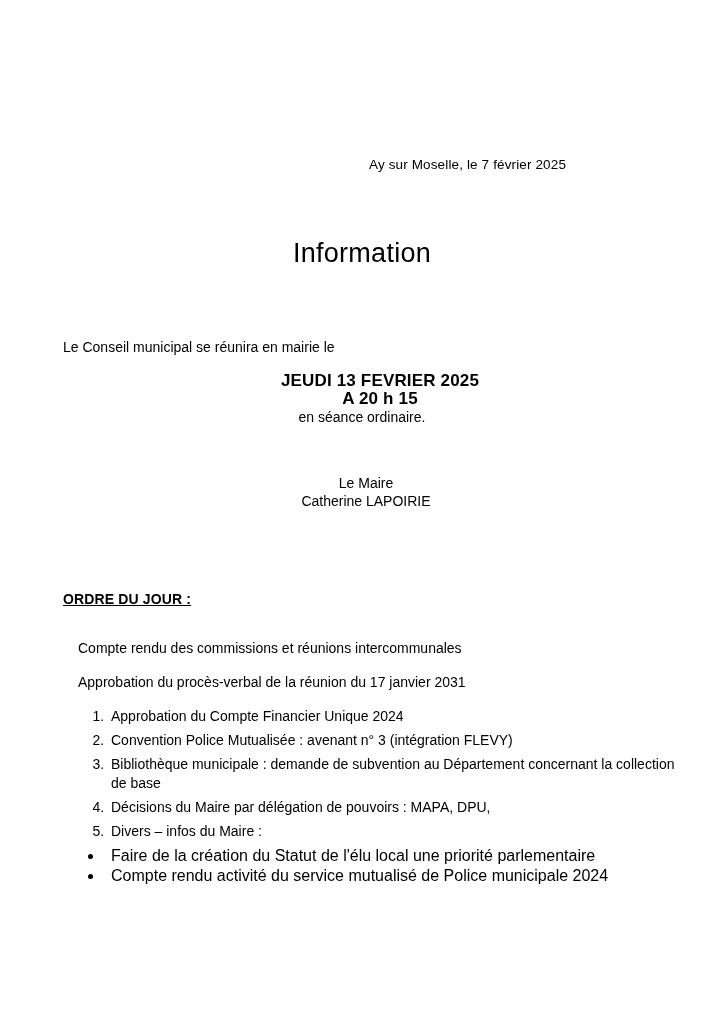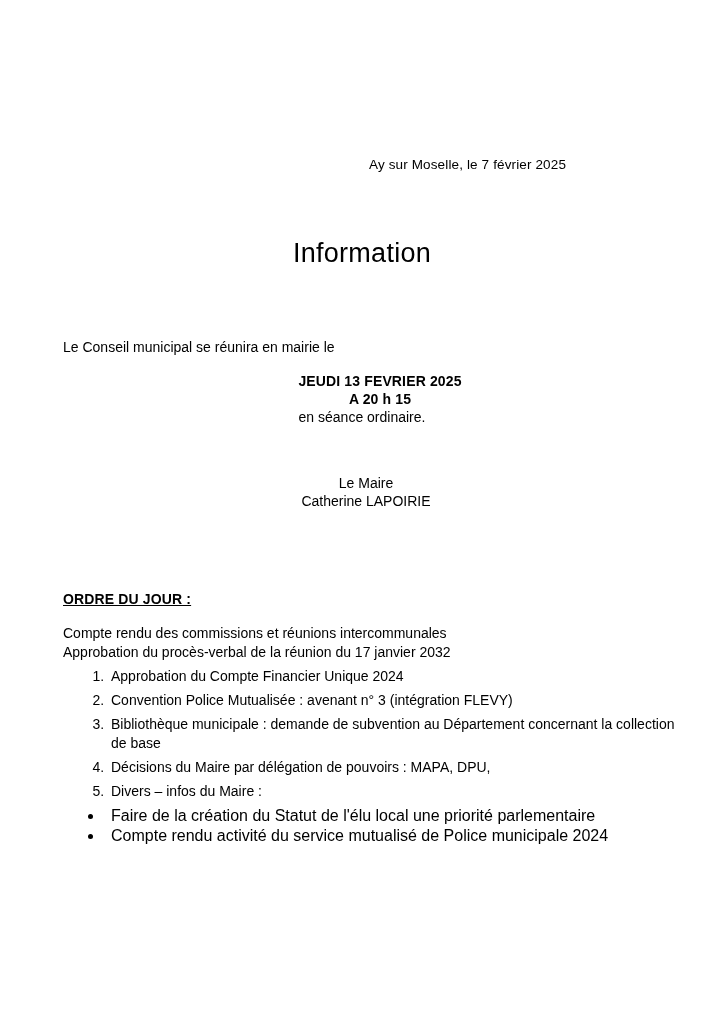--- a/index.html
+++ b/index.html
@@ -47,21 +47,21 @@
     position: absolute;
     top: 372px;
     left: 0;
     width: 724px;
     text-align: center;
     font-size: 14px;
     line-height: 18px;
   }
   .meeting-block .b {
     font-weight: bold;
-    font-size: 14px;
+    font-size: 17px;
     letter-spacing: 0.01em;
     margin-left: 36px;
   }
   .signature-block {
     position: absolute;
     top: 474px;
     left: 4px;
     width: 724px;
     text-align: center;
     font-size: 14px;
@@ -78,21 +78,21 @@
   }
   .agenda-body {
     position: absolute;
     top: 624px;
     left: 63px;
     width: 620px;
     font-size: 14px;
     line-height: 19px;
   }
   .agenda-body .plain {
-    margin: 0;
+    margin: 15px;
   }
   ol.numbered {
     margin: 0;
     padding-left: 40px;
     list-style-type: decimal;
   }
   ol.numbered li {
     margin: 5px;
     padding-left: 3px;
   }
@@ -127,21 +127,21 @@
 
   <div class="signature-block">
     <div>Le Maire</div>
     <div>Catherine LAPOIRIE</div>
   </div>
 
   <div class="agenda-heading">ORDRE DU JOUR :</div>
 
   <div class="agenda-body">
     <p class="plain">Compte rendu des commissions et réunions intercommunales</p>
-    <p class="plain">Approbation du procès-verbal de la réunion du 17 janvier 2032</p>
+    <p class="plain">Approbation du procès-verbal de la réunion du 17 janvier 2031</p>
     <ol class="numbered">
       <li>Approbation du Compte Financier Unique 2024</li>
       <li>Convention Police Mutualisée : avenant n° 3 (intégration FLEVY)</li>
       <li>Bibliothèque municipale : demande de subvention au Département concernant la collection de base</li>
       <li>Décisions du Maire par délégation de pouvoirs : MAPA, DPU,</li>
       <li>Divers – infos du Maire :</li>
     </ol>
     <ul class="bulleted">
       <li>Faire de la création du Statut de l'élu local une priorité parlementaire</li>
       <li>Compte rendu activité du service mutualisé de Police municipale 2024</li>

